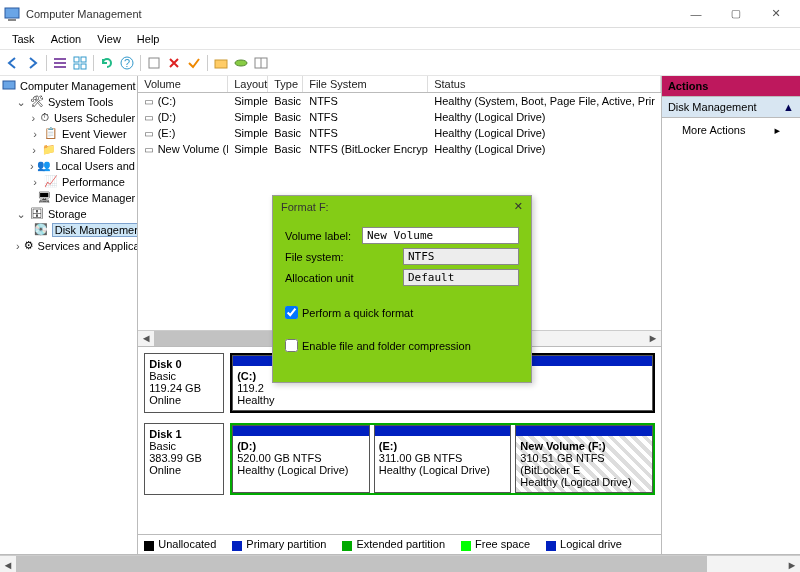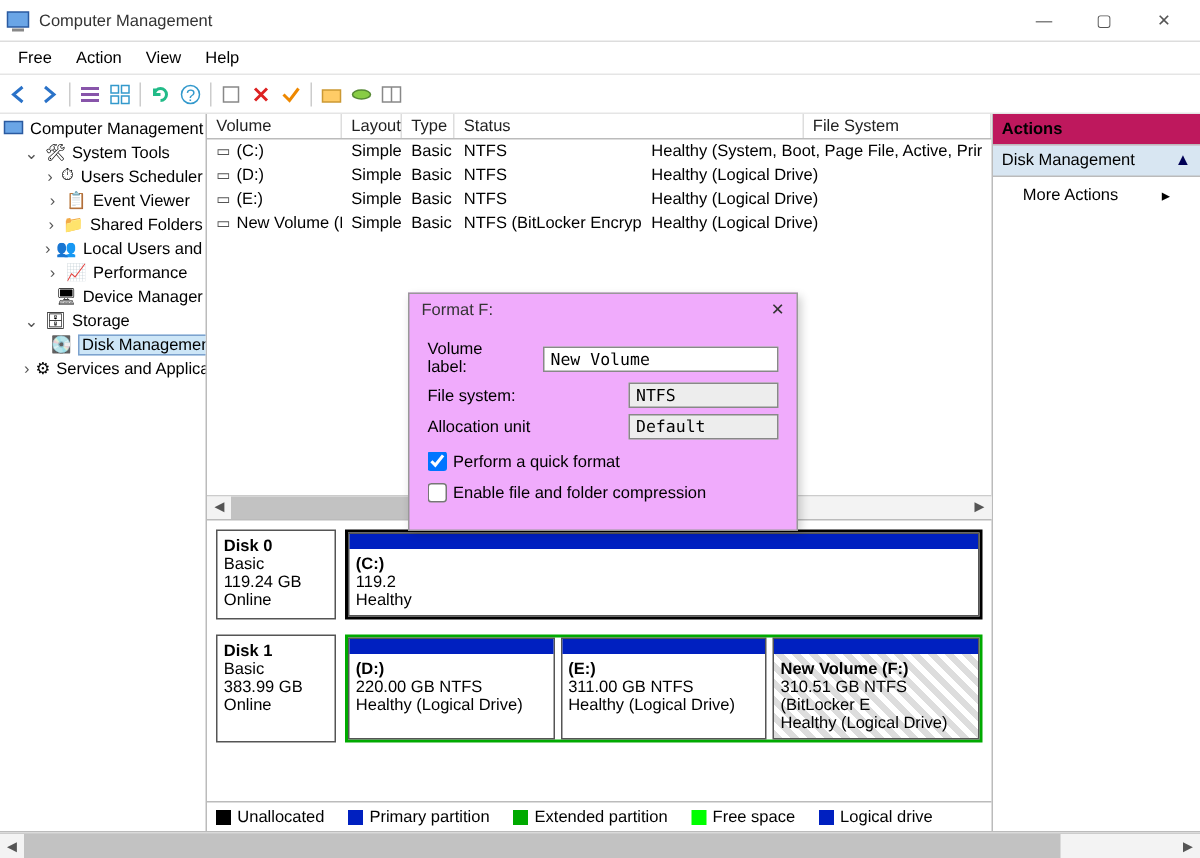--- a/index.html
+++ b/index.html
@@ -46,28 +46,28 @@
 .volbox.hatched .vbody { background: repeating-linear-gradient(45deg,#ddd 0 4px,#fff 4px 8px); }
 .legendbar { height:20px; border-top:1px solid #bbb; display:flex; align-items:center; gap:16px; padding:0 6px; }
 .legendbar .sw { width:10px; height:10px; display:inline-block; margin-right:4px; vertical-align:middle; }
 .rightpane { width:155px; }
 .rightpane .hdr { background:#be185d; border-bottom:1px solid #bbb; padding:4px 6px; font-weight:bold; }
 .rightpane .act { background:#d8e6f2; padding:4px 6px; display:flex; justify-content:space-between; align-items:center; border-bottom:1px solid #bbb; }
 .rightpane .act .arr { color:#005; }
 .rightpane .more { padding:6px 20px; display:flex; justify-content:space-between; }
 .statusbar { height:18px; border-top:1px solid #bbb; display:flex; }
 .statusbar .hscroll { flex:1; height:18px; }
-.dialog { position:absolute; left:272px; top:195px; width:260px; background:#f0abfc; border:1px solid #999; box-shadow:2px 2px 6px rgba(0,0,0,0.2); }
+.dialog { position:absolute; left:272px; top:195px; width:260px; background:#84cc16; border:1px solid #999; box-shadow:2px 2px 6px rgba(0,0,0,0.2); }
 .dialog .dtitle { display:flex; align-items:center; justify-content:space-between; padding:4px 8px; font-family:monospace; font-size:11px; color:#333; }
 .dialog .dbody { padding:6px 12px 10px 12px; font-family:monospace; font-size:11px; }
-.dialog .drow { display:flex; align-items:center; margin:4px 0; gap:24px; }
+.dialog .drow { display:flex; align-items:center; margin:4px 0; gap:8px; }
 .dialog .drow label { width:110px; }
 .dialog input[type=text], .dialog select { flex:1; border:1px solid #888; background:#fff; padding:1px 4px; font-family:monospace; font-size:11px; }
 .dialog select { appearance:none; background:#ededed; }
-.dialog .chkrow { margin:8px 0; display:flex; align-items:center; gap:4px; }
+.dialog .chkrow { margin:20px 0; display:flex; align-items:center; gap:4px; }
 .dialog .btns { display:flex; justify-content:center; gap:10px; margin-top:10px; }
 .dialog .btns button { width:70px; padding:2px 0; border:1px solid #888; background:#e8e8e8; font-family:monospace; font-size:11px; }
 svg { display:block; }
 </style>
 </head>
 <body>
 
 <div class="titlebar">
   <span class="icon">
     <svg width="16" height="16">
@@ -77,21 +77,21 @@
   </span>
   <span class="title">Computer Management</span>
   <div class="winbtns">
     <div class="winbtn">—</div>
     <div class="winbtn">▢</div>
     <div class="winbtn">✕</div>
   </div>
 </div>
 
 <div class="menubar">
-  <div class="menuitem">Free</div>
+  <div class="menuitem">Task</div>
   <div class="menuitem">Action</div>
   <div class="menuitem">View</div>
   <div class="menuitem">Help</div>
 </div>
 
 <div class="toolbar">
   <div class="tb">
       <svg width="14" height="14">
         <path d="M9 2 L3 7 L9 12" fill="none" stroke="#2a72c8" stroke-width="2"></path>
       </svg>
@@ -233,22 +233,22 @@
         </div>
     </div>
   </div>
 
   <div class="centerpane">
     <div class="vollist">
       <div class="volhdr">
         <div class="col col-v">Volume</div>
         <div class="col col-l">Layout</div>
         <div class="col col-t">Type</div>
+        <div class="col col-fs">File System</div>
         <div class="col col-s">Status</div>
-        <div class="col col-fs">File System</div>
       </div>
       <div class="volrow">
           <div class="cell col-v"><span class="vicon">▭</span><span>(C:)</span></div>
           <div class="cell col-l">Simple</div>
           <div class="cell col-t">Basic</div>
           <div class="cell col-fs">NTFS</div>
           <div class="cell col-s">Healthy (System, Boot, Page File, Active, Prir</div>
         </div>
       <div class="volrow">
           <div class="cell col-v"><span class="vicon">▭</span><span>(D:)</span></div>
@@ -299,21 +299,21 @@
       <div class="diskrow">
         <div class="diskbox">
           <div class="dname">Disk 1</div>
           <div>Basic</div>
           <div>383.99 GB</div>
           <div>Online</div>
         </div>
         <div class="vols">
           <div class="volbox">
               <div class="vhdr"></div>
-              <div class="vbody"><b>(D:)</b><div>220.00 GB NTFS</div><div>Healthy (Logical Drive)</div></div>
+              <div class="vbody"><b>(D:)</b><div>520.00 GB NTFS</div><div>Healthy (Logical Drive)</div></div>
             </div>
           <div class="volbox">
               <div class="vhdr"></div>
               <div class="vbody"><b>(E:)</b><div>311.00 GB NTFS</div><div>Healthy (Logical Drive)</div></div>
             </div>
           <div class="volbox hatched">
               <div class="vhdr"></div>
               <div class="vbody"><b>New Volume   (F:)</b><div>310.51 GB NTFS (BitLocker E</div><div>Healthy (Logical Drive)</div></div>
             </div>
         </div>

